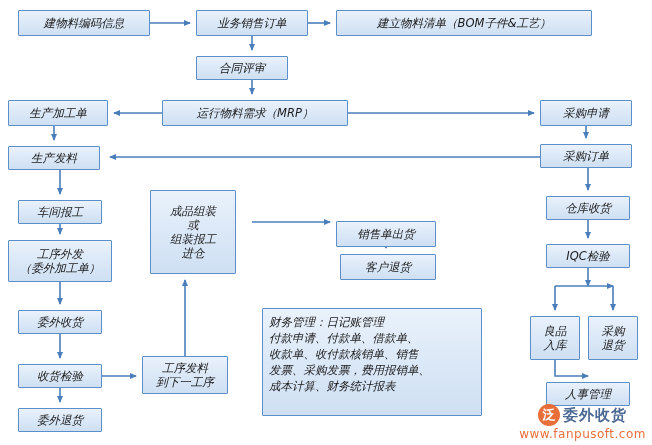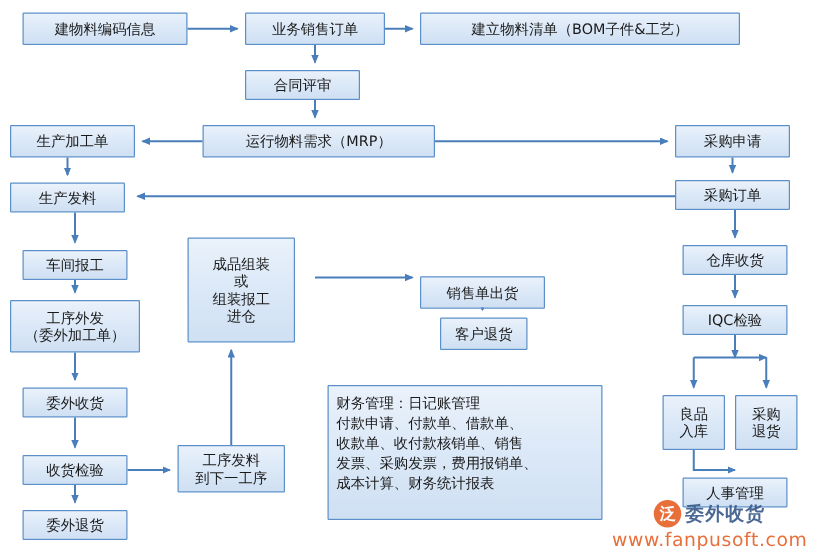--- a/index.html
+++ b/index.html
@@ -19,20 +19,21 @@
     color:#1a1a1a;
     font-size:11.5px;
     line-height:14px;
     text-align:center;
     display:flex;
     align-items:center;
     justify-content:center;
     padding:1px 2px;
     white-space:pre-line;
     border-radius:1px;
+    font-style:italic;
   }
   .note{
     text-align:left;
     justify-content:flex-start;
     align-items:flex-start;
     padding:5px 6px;
     line-height:16px;
     font-size:11.5px;
   }
   svg.arrows{position:absolute;left:0;top:0;width:652px;height:445px;pointer-events:none;}
@@ -42,21 +43,21 @@
     opacity:.92;
   }
   .wm-row{display:flex;align-items:center;}
   .wm-circle{
     width:22px;height:22px;border-radius:50%;
     background:#e8632a;color:#fff;font-size:13px;font-weight:bold;
     display:flex;align-items:center;justify-content:center;
     margin-right:3px;
   }
   .wm-name{color:#3b5c8a;font-size:15px;font-weight:bold;letter-spacing:1px;}
-  .wm-url{color:#e8632a;font-size:15px;letter-spacing:.5px;margin-top:1px;}
+  .wm-url{color:#e8632a;font-size:12px;letter-spacing:.5px;margin-top:1px;}
 </style>
 </head>
 <body>
 
 <div id="canvas">
 
   <svg class="arrows" viewBox="0 0 652 445">
     <defs>
       <marker id="ah" markerWidth="7" markerHeight="7" refX="6" refY="3" orient="auto" markerUnits="userSpaceOnUse">
         <path d="M0,0 L7,3 L0,6 z" fill="#4a7ebb"></path>
@@ -124,21 +125,21 @@
   <div class="node" style="left:540px;top:144px;width:92px;height:24px;">采购订单</div>
   <div class="node" style="left:18px;top:200px;width:84px;height:24px;">车间报工</div>
   <div class="node" style="left:150px;top:190px;width:86px;height:84px;">成品组装
 或
 组装报工
 进仓</div>
   <div class="node" style="left:336px;top:209px;width:100px;height:26px;margin-top:12px;">销售单出货</div>
   <div class="node" style="left:546px;top:196px;width:84px;height:24px;">仓库收货</div>
   <div class="node" style="left:8px;top:240px;width:104px;height:42px;">工序外发
 （委外加工单）</div>
-  <div class="node" style="left:352px;top:254px;width:70px;height:26px;">客户退货</div>
+  <div class="node" style="left:340px;top:254px;width:96px;height:26px;">客户退货</div>
   <div class="node" style="left:546px;top:244px;width:84px;height:24px;">IQC检验</div>
   <div class="node" style="left:18px;top:310px;width:84px;height:24px;">委外收货</div>
   <div class="node" style="left:530px;top:316px;width:50px;height:44px;">良品
 入库</div>
   <div class="node" style="left:588px;top:316px;width:50px;height:44px;">采购
 退货</div>
   <div class="node" style="left:18px;top:364px;width:84px;height:24px;">收货检验</div>
   <div class="node" style="left:142px;top:356px;width:86px;height:38px;">工序发料
 到下一工序</div>
   <div class="node" style="left:546px;top:382px;width:84px;height:24px;">人事管理</div>

